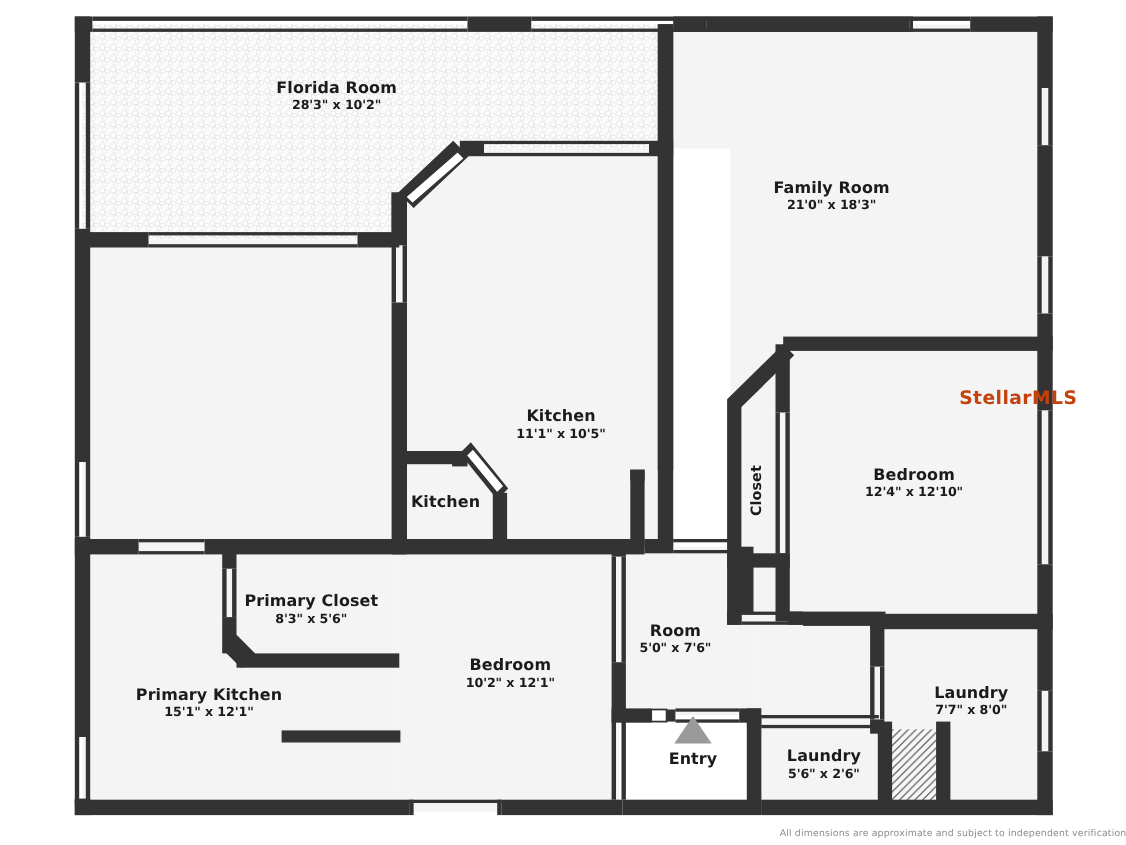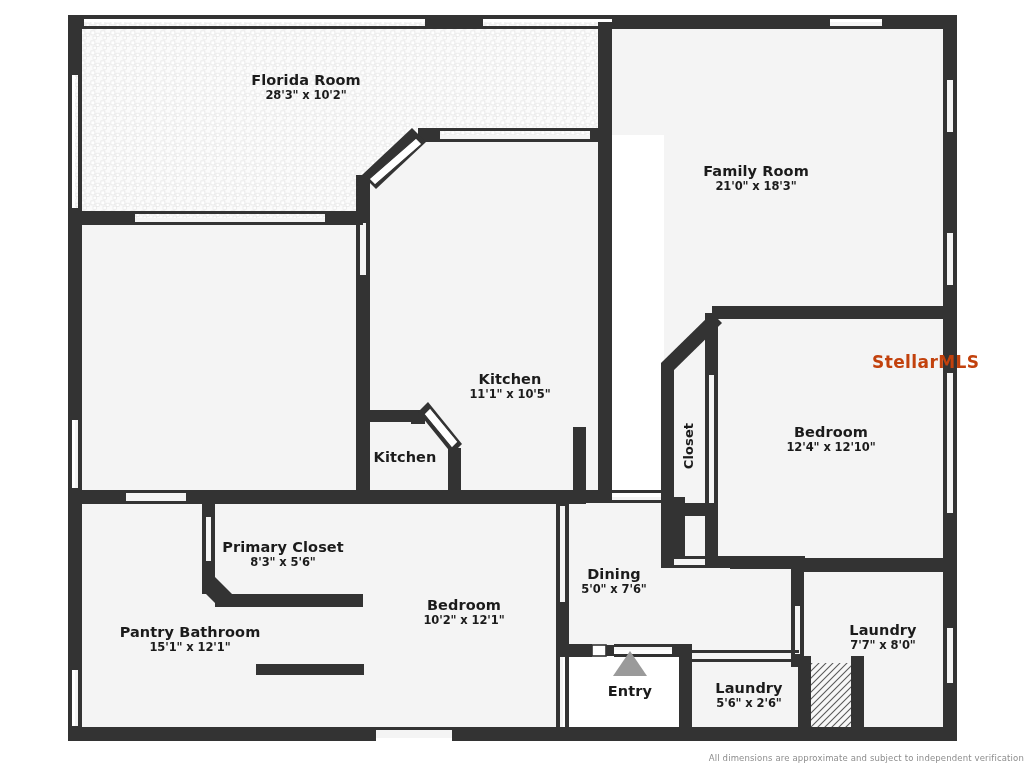--- a/index.html
+++ b/index.html
@@ -319,36 +319,36 @@
     <span class="rname">Closet</span>
     <span class="rdim"></span>
   </div>
 
   <div class="room-label" style="left:283px; top:555px; transform:translate(-50%,-50%);">
     <span class="rname">Primary Closet</span>
     <span class="rdim">8'3" x 5'6"</span>
   </div>
 
   <div class="room-label" style="left:614px; top:582px; transform:translate(-50%,-50%);">
-    <span class="rname">Dining</span>
+    <span class="rname">Room</span>
     <span class="rdim">5'0" x 7'6"</span>
   </div>
 
   <div class="room-label" style="left:464px; top:613px; transform:translate(-50%,-50%);">
     <span class="rname">Bedroom</span>
     <span class="rdim">10'2" x 12'1"</span>
   </div>
 
   <div class="room-label" style="left:883px; top:638px; transform:translate(-50%,-50%);">
     <span class="rname">Laundry</span>
     <span class="rdim">7'7" x 8'0"</span>
   </div>
 
   <div class="room-label" style="left:190px; top:640px; transform:translate(-50%,-50%);">
-    <span class="rname">Pantry Bathroom</span>
+    <span class="rname">Primary Kitchen</span>
     <span class="rdim">15'1" x 12'1"</span>
   </div>
 
   <div class="room-label" style="left:749px; top:696px; transform:translate(-50%,-50%);">
     <span class="rname">Laundry</span>
     <span class="rdim">5'6" x 2'6"</span>
   </div>
 
   <div class="room-label entry-label" style="left:630px; top:691px; transform:translate(-50%,-50%);">
     <span class="rname">Entry</span>

